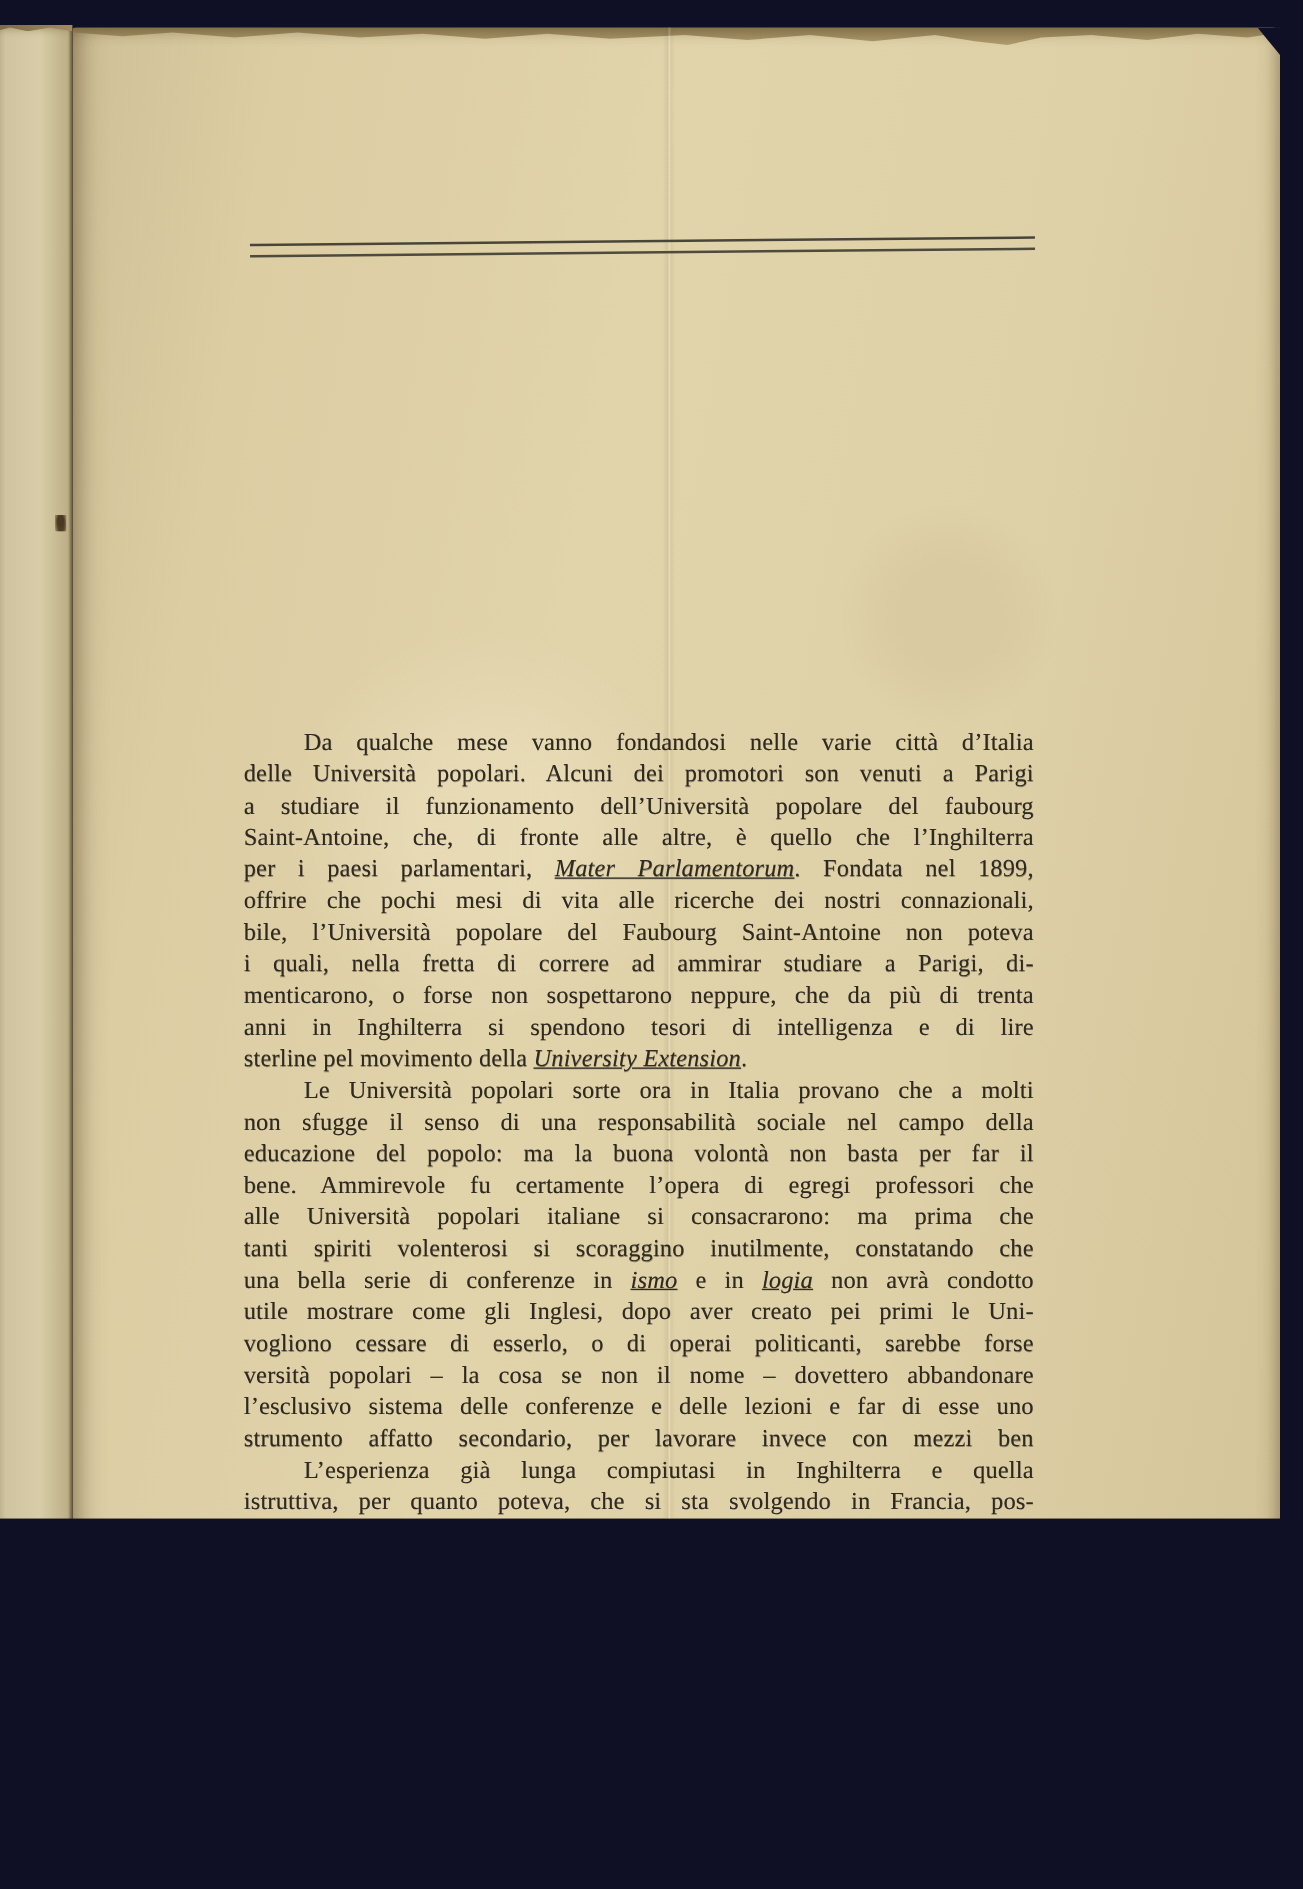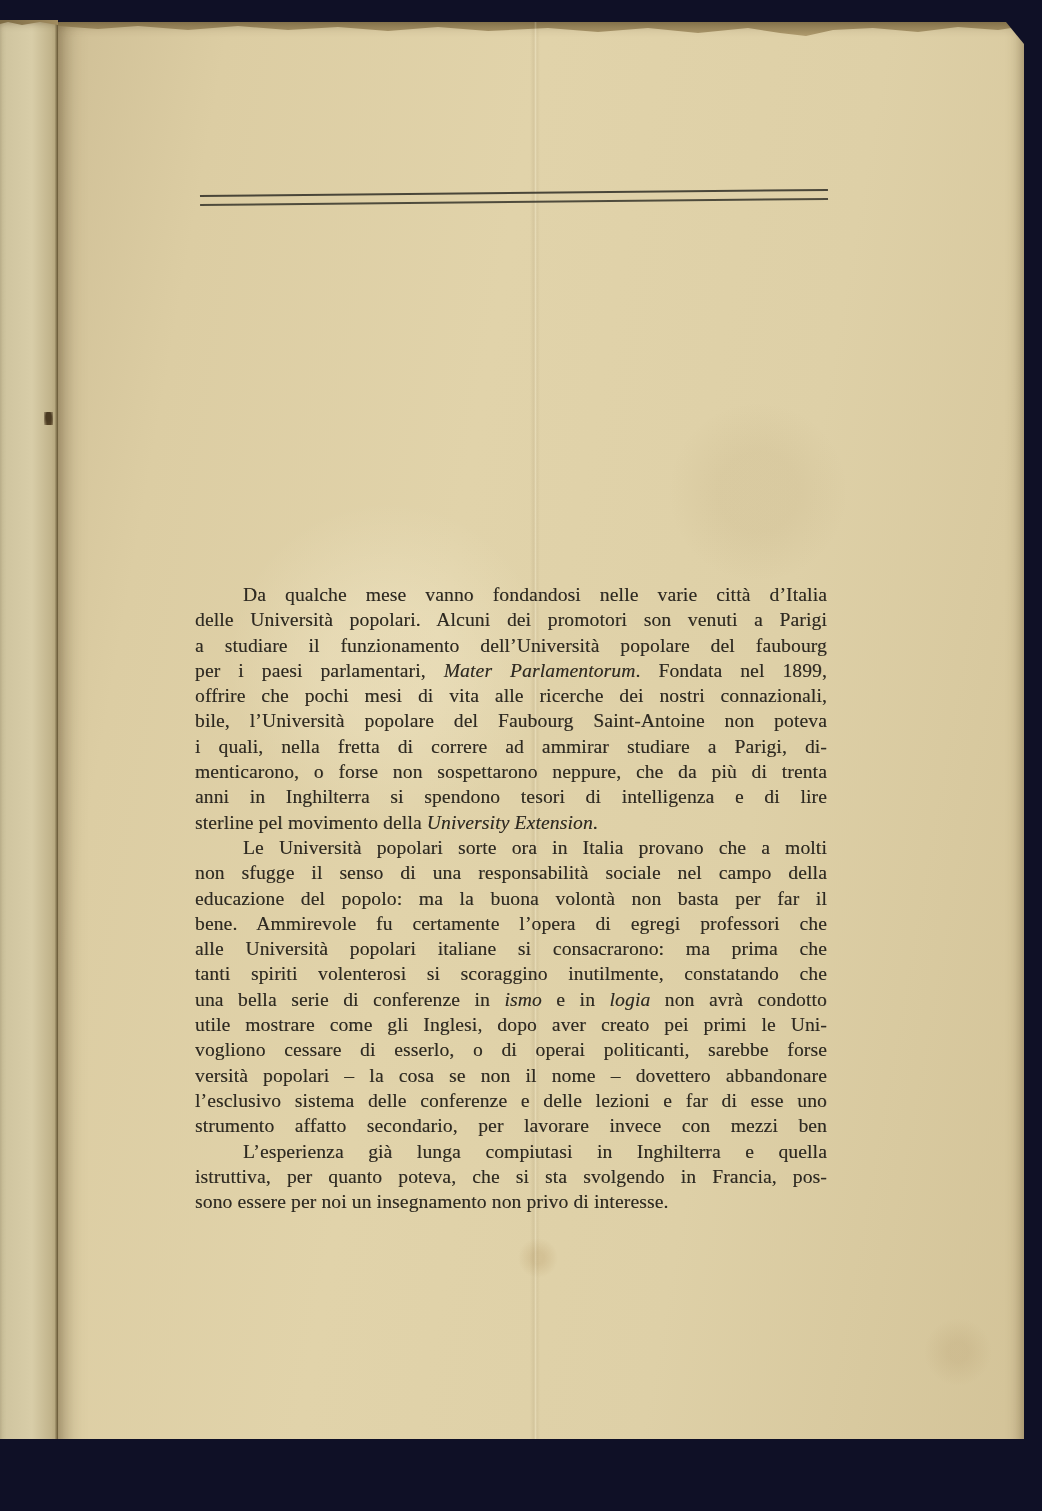--- a/index.html
+++ b/index.html
@@ -4,21 +4,21 @@
 <style>
   :root{
     --c-bg:#0f1026;
     --c-paper:#ddcfa6;
     --c-ink:#2e2a22;
     --c-rule:#35332a;
     --c-edge:#9c8a5e;
   }
   html,body{margin:0;padding:0;}
   body{background:var(--c-bg);font-family:"Liberation Serif","DejaVu Serif",serif;}
-  .scan{position:relative;width:1042px;height:1439px;overflow:hidden;background:var(--c-bg);}
+  .scan{position:relative;width:1042px;height:1215px;overflow:hidden;background:var(--c-bg);}
 
   
   .facing-page{
     position:absolute;left:0;top:20px;width:58px;height:1469px;
     background:linear-gradient(90deg,#cec39e 0%,#d8cda8 55%,#bdaf86 94%,#6b5c3a 100%);
     border-radius:0 0 6px 3px;
     box-shadow:inset 0 6px 8px -4px rgba(80,64,34,.55), inset 0 -6px 8px -4px rgba(80,64,34,.4);
   }
   .facing-page::before{
     content:"";position:absolute;left:0;top:0;right:0;height:5px;
@@ -83,41 +83,42 @@
     position:absolute;left:137px;top:560px;width:632px;
     color:var(--c-ink);
     font-size:19.5px;line-height:25.3px;
     letter-spacing:.15px;
     text-shadow:.3px .3px .5px rgba(50,44,32,.45);
   }
   .paragraph{margin:0;}
   .line{text-align:justify;text-align-last:justify;}
   .line.first{padding-left:48px;}
   .line.last{text-align-last:left;}
-  .it{font-style:italic;}
+  .it{font-style:italic;text-decoration:underline;}
 </style>
 </head>
 <body>
 
 <div class="scan">
   <div class="facing-page"></div>
   <div class="ink-speck"></div>
 
   <div class="page">
     <div class="torn-top"></div>
     <div class="corner-cut"></div>
     <div class="center-crease"></div>
 
     <div class="double-rule"></div>
 
     <div class="text-block" id="text-block">
         <div class="paragraph">
           <div class="line first"><span>Da qualche mese vanno fondandosi nelle varie città d’Italia</span></div>
           <div class="line"><span>delle Università popolari. Alcuni dei promotori son venuti a Parigi</span></div>
           <div class="line"><span>a studiare il funzionamento dell’Università popolare del faubourg</span></div>
+          <div class="line"><span>Saint-Antoine, che, di fronte alle altre, è quello che l’Inghilterra</span></div>
           <div class="line"><span>per i paesi parlamentari, </span><span class="it">Mater Parlamentorum</span><span>. Fondata nel 1899,</span></div>
           <div class="line"><span>offrire che pochi mesi di vita alle ricerche dei nostri connazionali,</span></div>
           <div class="line"><span>bile, l’Università popolare del Faubourg Saint-Antoine non poteva</span></div>
           <div class="line"><span>i quali, nella fretta di correre ad ammirar studiare a Parigi, di-</span></div>
           <div class="line"><span>menticarono, o forse non sospettarono neppure, che da più di trenta</span></div>
           <div class="line"><span>anni in Inghilterra si spendono tesori di intelligenza e di lire</span></div>
           <div class="line last"><span>sterline pel movimento della </span><span class="it">University Extension</span><span>.</span></div>
         </div>
         <div class="paragraph">
           <div class="line first"><span>Le Università popolari sorte ora in Italia provano che a molti</span></div>

